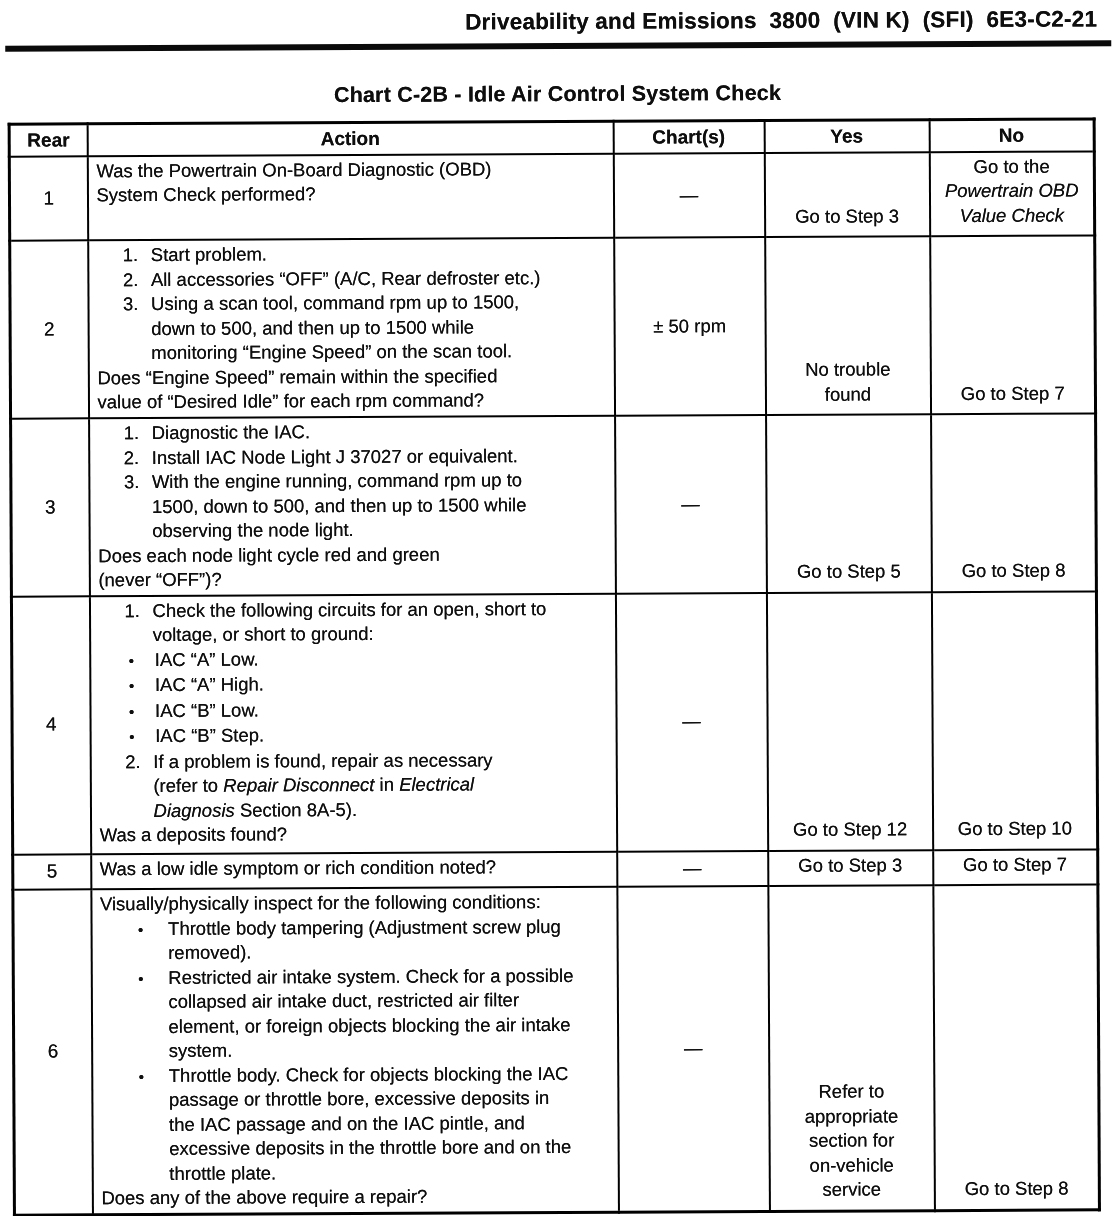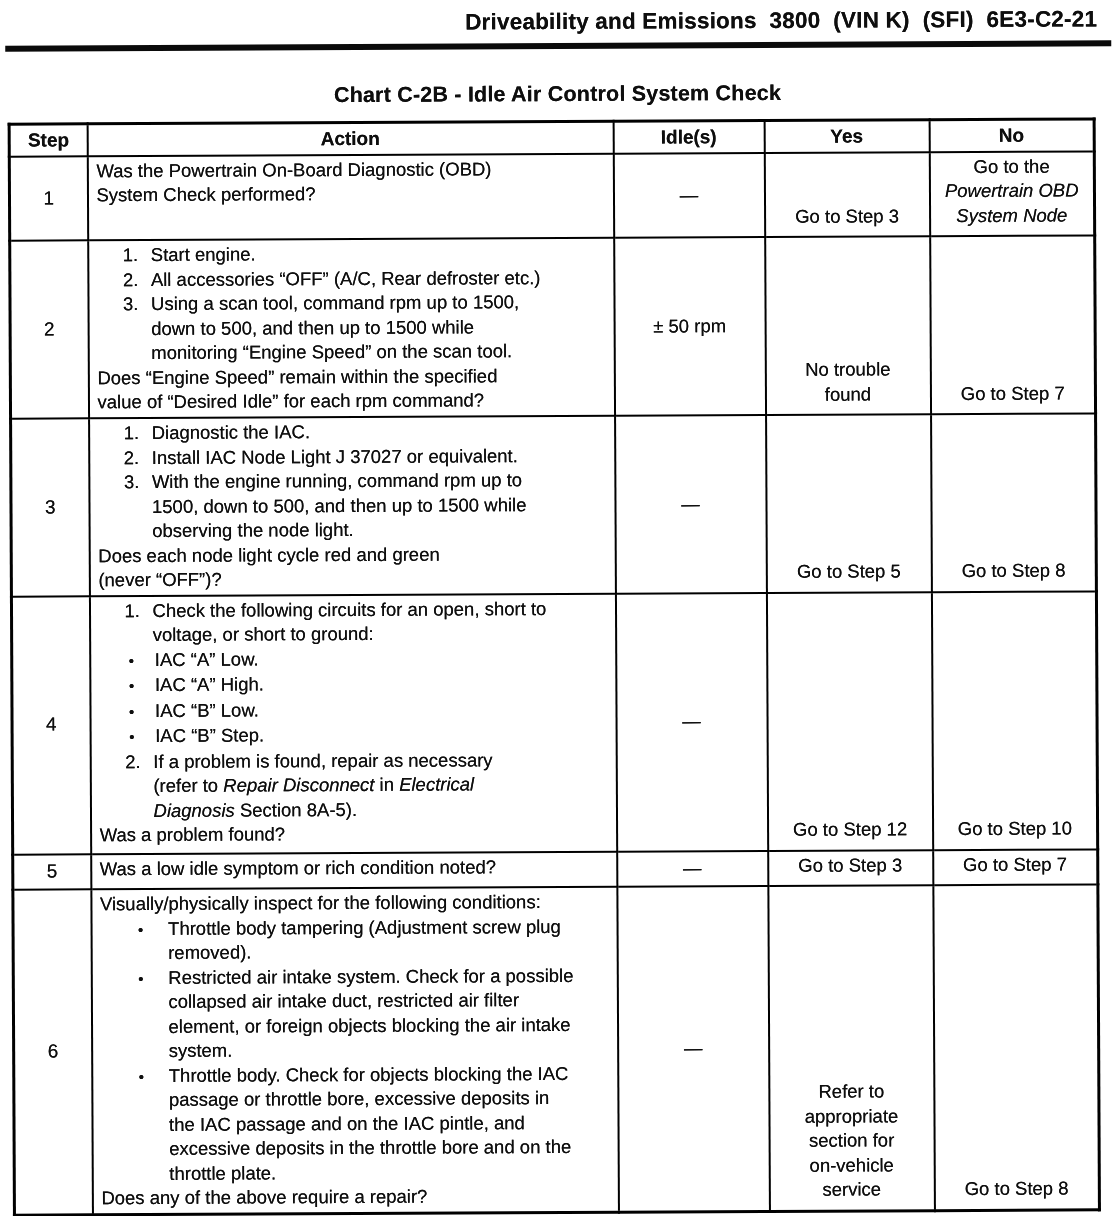--- a/index.html
+++ b/index.html
@@ -94,48 +94,48 @@
   <table class="chart">
     <colgroup>
       <col style="width:78px">
       <col style="width:526px">
       <col style="width:151px">
       <col style="width:165px">
       <col style="width:165px">
     </colgroup>
     <thead>
       <tr>
-        <th>Step</th>
+        <th>Rear</th>
         <th>Action</th>
-        <th>Idle(s)</th>
+        <th>Chart(s)</th>
         <th>Yes</th>
         <th>No</th>
       </tr>
     </thead>
     <tbody>
         <tr>
           <td class="step-cell">1</td>
           <td class="action-cell">
             <div class="action-item k-flush">
               <span class="txt">Was the Powertrain On-Board Diagnostic (OBD)
 System Check performed?</span>
             </div>
           </td>
           <td class="value-cell">—</td>
           <td class="yes-cell">Go to Step 3</td>
           <td class="no-cell">Go to the
 <i>Powertrain OBD</i>
-<i>System Node</i></td>
+<i>Value Check</i></td>
         </tr>
         <tr>
           <td class="step-cell">2</td>
           <td class="action-cell">
             <div class="action-item k-num">
               <span class="mk">1.</span>
-              <span class="txt">Start engine.</span>
+              <span class="txt">Start problem.</span>
             </div>
             <div class="action-item k-num">
               <span class="mk">2.</span>
               <span class="txt">All accessories “OFF” (A/C, Rear defroster etc.)</span>
             </div>
             <div class="action-item k-num">
               <span class="mk">3.</span>
               <span class="txt">Using a scan tool, command rpm up to 1500,
 down to 500, and then up to 1500 while
 monitoring “Engine Speed” on the scan tool.</span>
@@ -200,21 +200,21 @@
               <span class="mk">•</span>
               <span class="txt">IAC “B” Step.</span>
             </div>
             <div class="action-item k-num">
               <span class="mk">2.</span>
               <span class="txt">If a problem is found, repair as necessary
 (refer to <i>Repair Disconnect</i> in <i>Electrical
 Diagnosis</i> Section 8A-5).</span>
             </div>
             <div class="action-item k-flush">
-              <span class="txt">Was a problem found?</span>
+              <span class="txt">Was a deposits found?</span>
             </div>
           </td>
           <td class="value-cell">—</td>
           <td class="yes-cell">Go to Step 12</td>
           <td class="no-cell">Go to Step 10</td>
         </tr>
         <tr>
           <td class="step-cell">5</td>
           <td class="action-cell">
             <div class="action-item k-flush">

